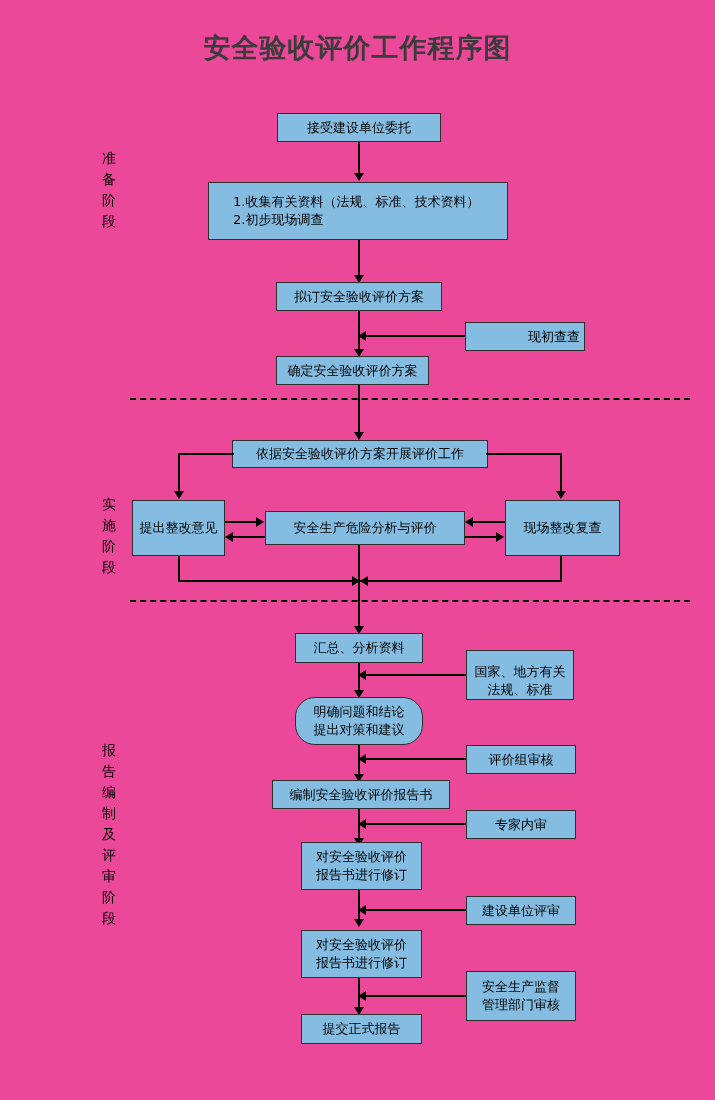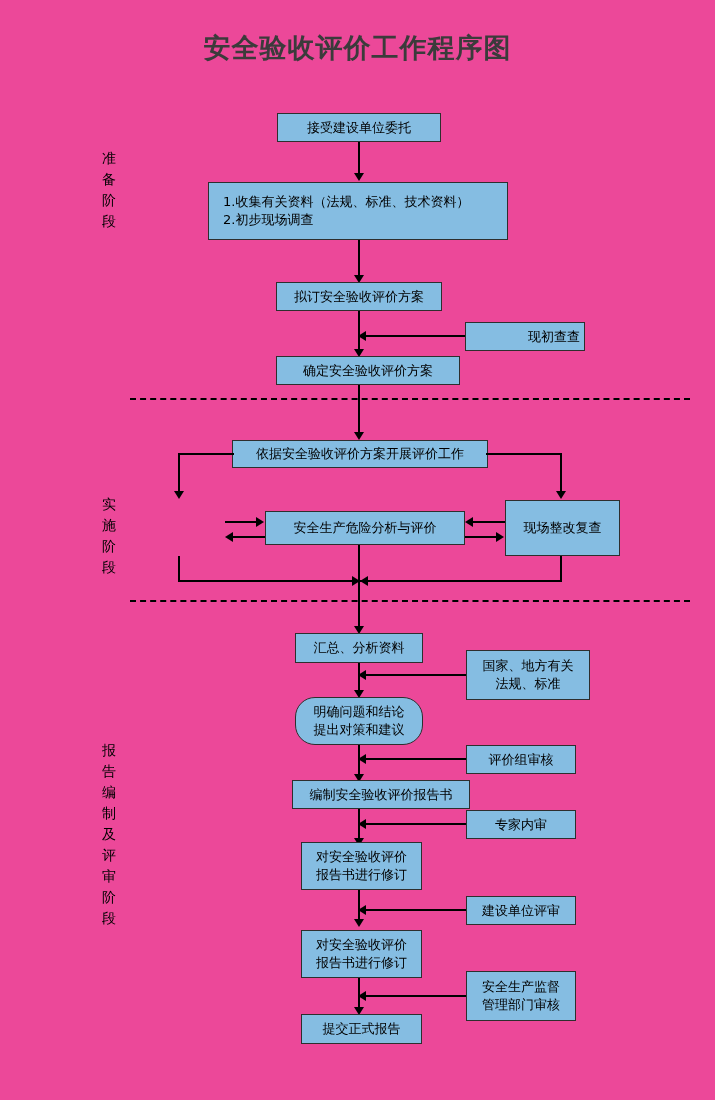--- a/index.html
+++ b/index.html
@@ -54,21 +54,21 @@
     line-height: 18px;
     display: flex;
     align-items: center;
     justify-content: center;
     text-align: center;
     padding: 0 4px;
   }
   .node.left-align {
     justify-content: flex-start;
     text-align: left;
-    padding-left: 14px;
+    padding-left: 24px;
   }
   .node .lines {
     width: 100%;
   }
   .node .lines > div {
     white-space: nowrap;
   }
   
   .vline {
     position: absolute;
@@ -174,21 +174,21 @@
   <div class="arrow-down" style="left:354px; top:349px;"></div>
 
   <div class="node" style="left:465px; top:322px; width:120px; height:29px;text-align:right;">
     <div class="lines">
       <div>现初查查</div>
     </div>
   </div>
   <div class="hline" style="left:366px; top:335px; width:99px;"></div>
   <div class="arrow-left" style="left:358px; top:331px;"></div>
 
-  <div class="node" style="left:276px; top:356px; width:184px; height:29px;">
+  <div class="node" style="left:276px; top:356px; width:153px; height:29px;">
     <div class="lines">
       <div>确定安全验收评价方案</div>
     </div>
   </div>
 
   <div class="vline" style="left:358px; top:385px; height:51px;"></div>
   <div class="arrow-down" style="left:354px; top:432px;"></div>
 
   <div class="node" style="left:232px; top:440px; width:256px; height:28px;">
     <div class="lines">
@@ -197,20 +197,25 @@
   </div>
 
   <div class="hline" style="left:178px; top:453px; width:56px;"></div>
   <div class="vline" style="left:178px; top:453px; height:40px;"></div>
   <div class="arrow-down" style="left:174px; top:491px;"></div>
 
   <div class="hline" style="left:486px; top:453px; width:76px;"></div>
   <div class="vline" style="left:560px; top:453px; height:40px;"></div>
   <div class="arrow-down" style="left:556px; top:491px;"></div>
 
+  <div class="node" style="left:132px; top:500px; width:93px; height:56px;">
+    <div class="lines">
+      <div>提出整改意见</div>
+    </div>
+  </div>
 
   <div class="node" style="left:265px; top:511px; width:200px; height:34px;">
     <div class="lines">
       <div>安全生产危险分析与评价</div>
     </div>
   </div>
 
   <div class="node" style="left:505px; top:500px; width:115px; height:56px;justify-content:flex-end;">
     <div class="lines">
       <div>现场整改复查</div>
@@ -240,21 +245,21 @@
 
   <div class="node" style="left:295px; top:633px; width:128px; height:30px;">
     <div class="lines">
       <div>汇总、分析资料</div>
     </div>
   </div>
 
   <div class="vline" style="left:358px; top:663px; height:31px;"></div>
   <div class="arrow-down" style="left:354px; top:690px;"></div>
 
-  <div class="node" style="left:466px; top:650px; width:124px; height:50px;">
+  <div class="node" style="left:466px; top:650px; width:108px; height:50px;align-items:flex-end;">
     <div class="lines">
       <div>国家、地方有关</div>
       <div>法规、标准</div>
     </div>
   </div>
   <div class="hline" style="left:366px; top:674px; width:100px;"></div>
   <div class="arrow-left" style="left:358px; top:670px;"></div>
 
   <div class="node" style="left:295px; top:697px; width:128px; height:48px;border-radius:20px;">
     <div class="lines">
@@ -267,21 +272,21 @@
   <div class="arrow-down" style="left:354px; top:774px;"></div>
 
   <div class="node" style="left:466px; top:745px; width:110px; height:29px;">
     <div class="lines">
       <div>评价组审核</div>
     </div>
   </div>
   <div class="hline" style="left:366px; top:758px; width:100px;"></div>
   <div class="arrow-left" style="left:358px; top:754px;"></div>
 
-  <div class="node" style="left:272px; top:780px; width:178px; height:29px;margin-left:20px;">
+  <div class="node" style="left:272px; top:780px; width:178px; height:29px;">
     <div class="lines">
       <div>编制安全验收评价报告书</div>
     </div>
   </div>
 
   <div class="vline" style="left:358px; top:809px; height:33px;"></div>
   <div class="arrow-down" style="left:354px; top:838px;"></div>
 
   <div class="node" style="left:466px; top:810px; width:110px; height:29px;">
     <div class="lines">

